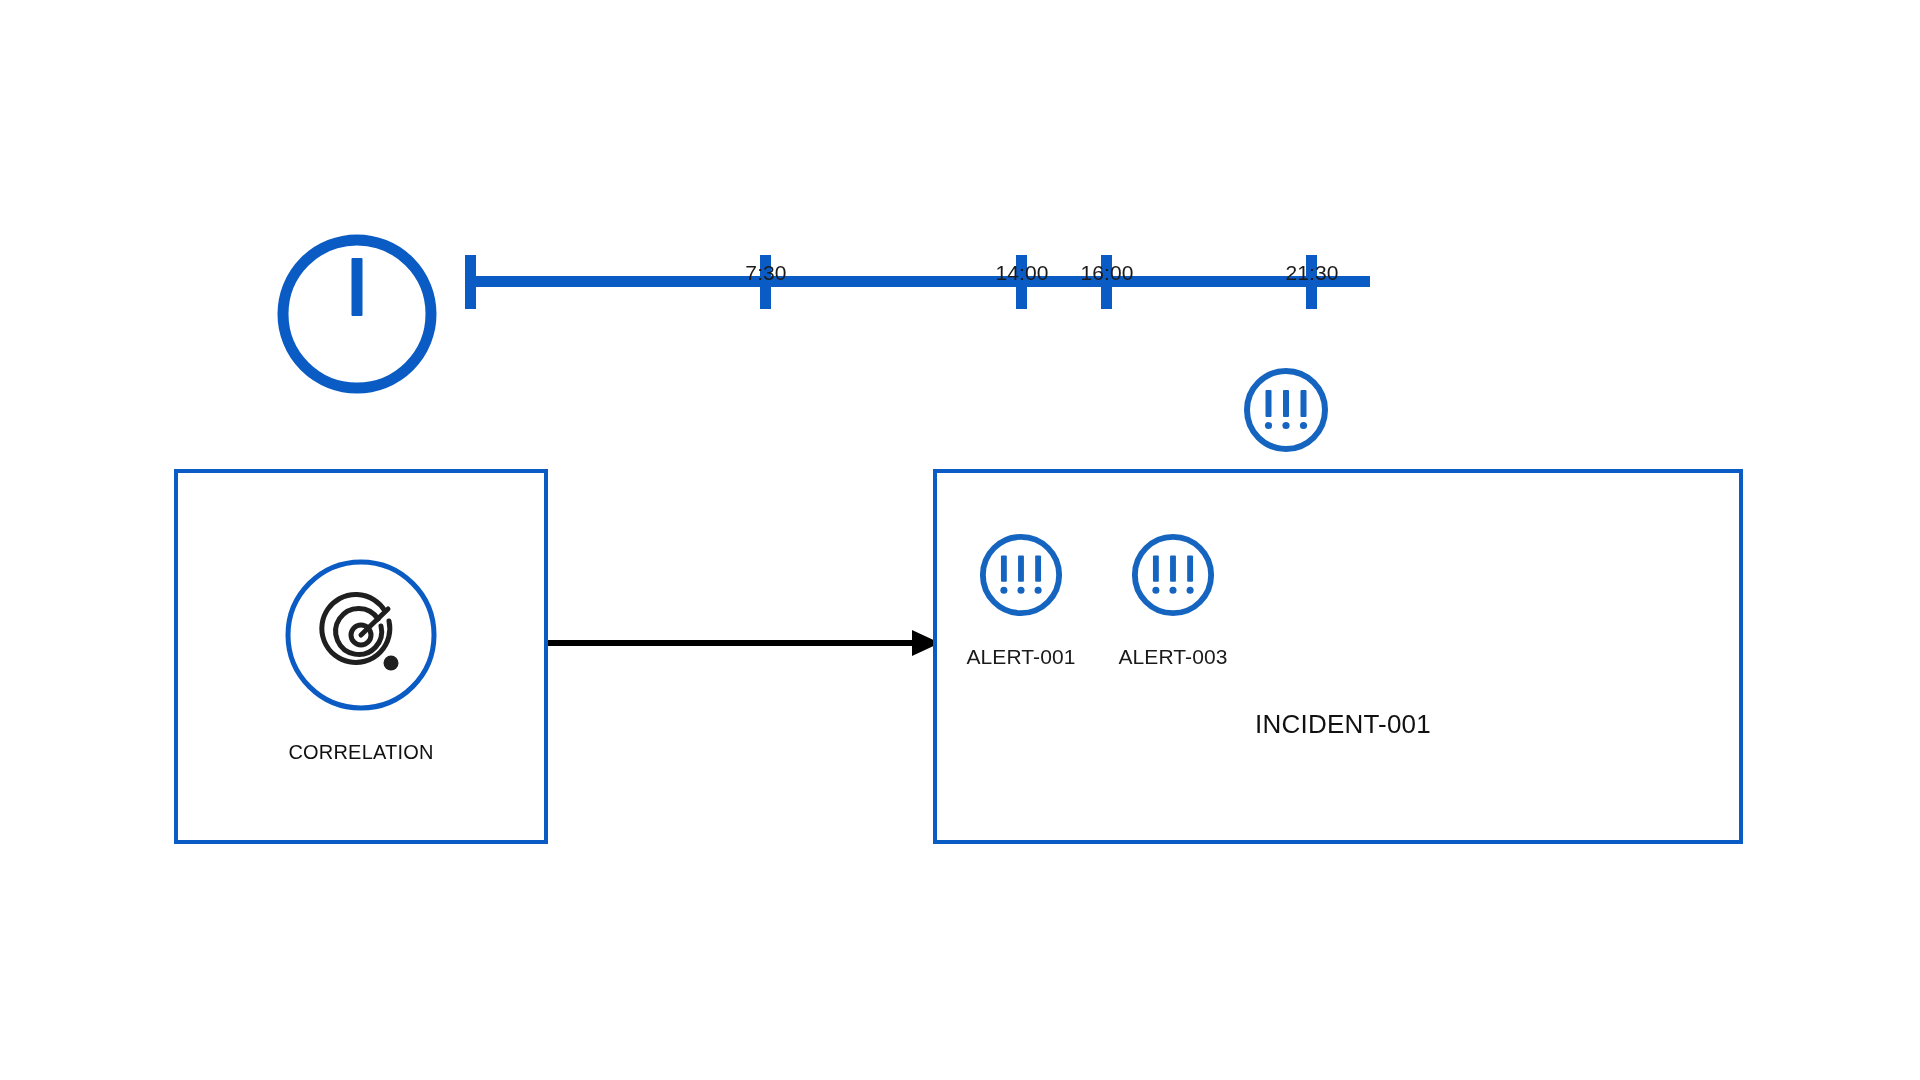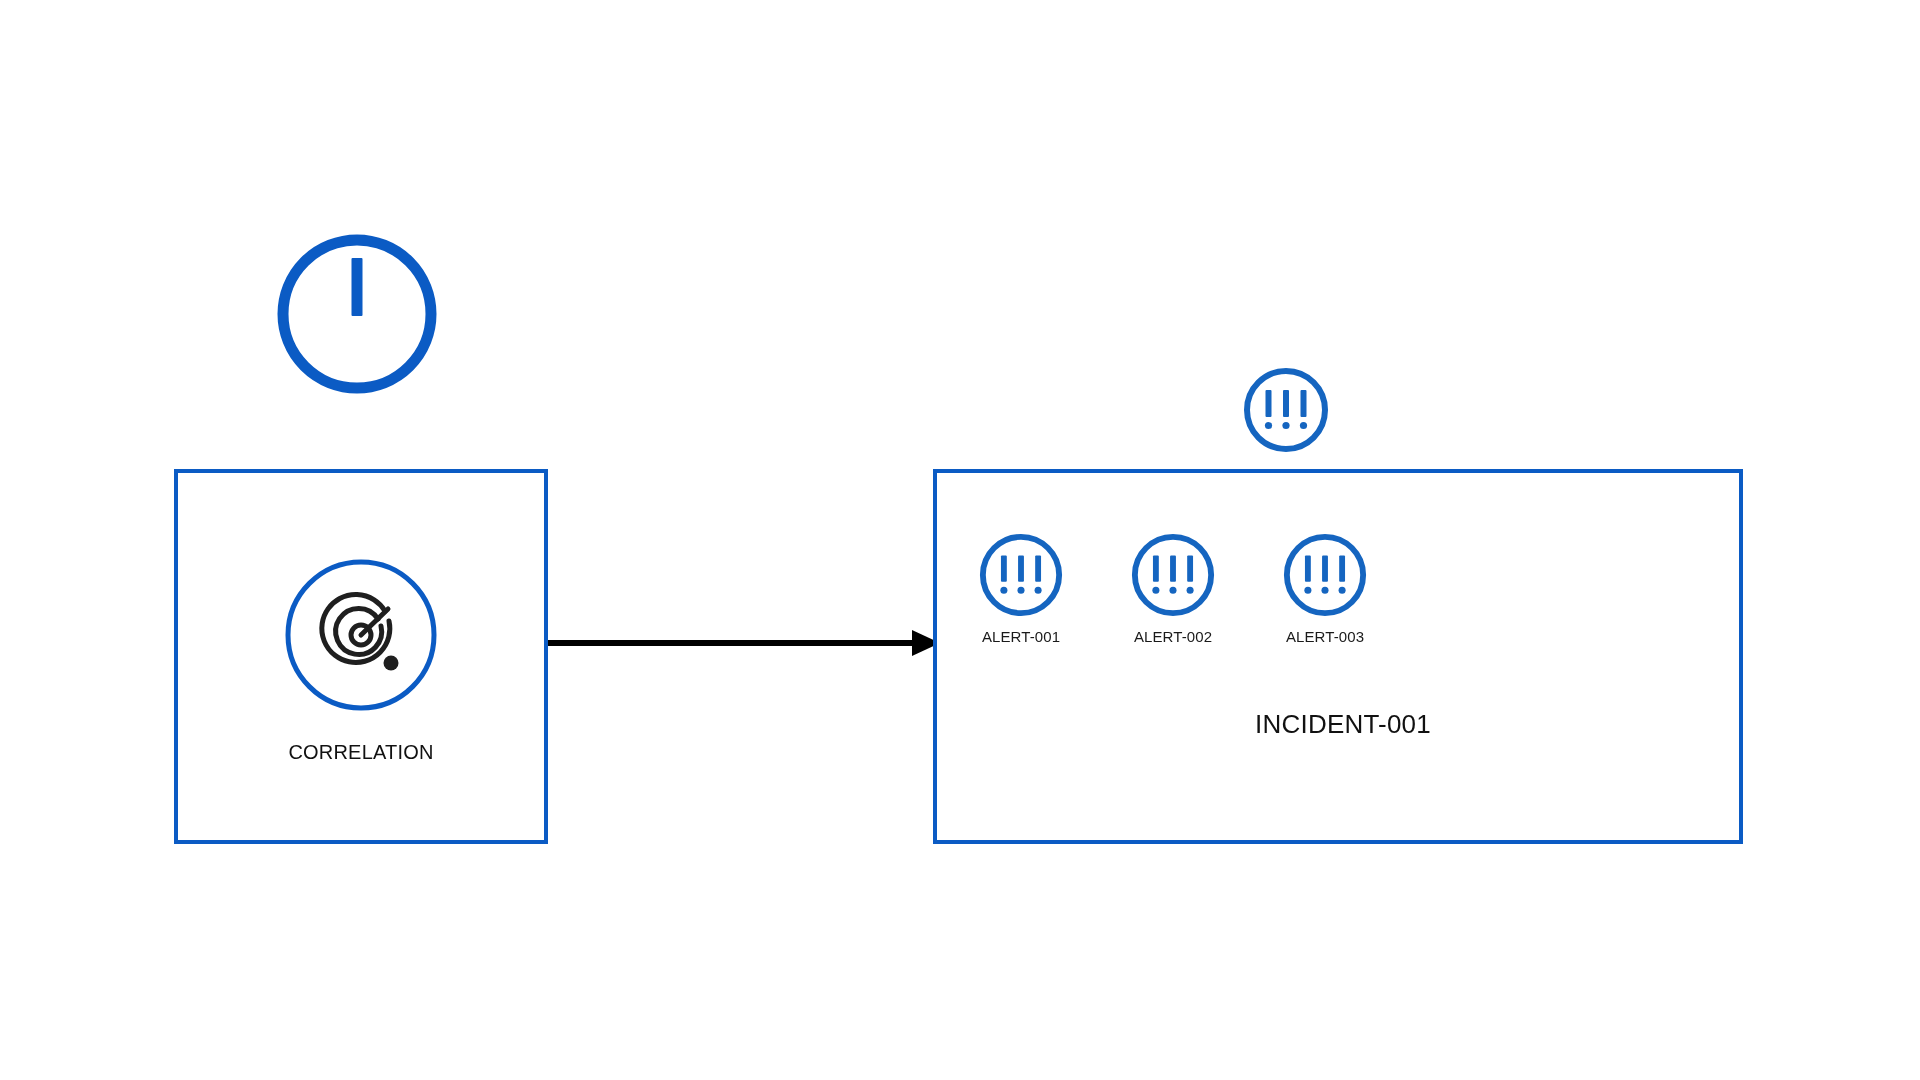--- a/index.html
+++ b/index.html
@@ -117,22 +117,22 @@
     width: 88px;
     display: flex;
     flex-direction: column;
     align-items: center;
   }
   .alert-item .badge {
     width: 88px;
     height: 88px;
   }
   .alert-item .alert-label {
-    margin-top: 9px;
-    font-size: 15px;
+    margin-top: 26px;
+    font-size: 21px;
     color: #1a1a1a;
     white-space: nowrap;
     letter-spacing: 0.1px;
   }
   #incident-label {
     left: 0;
     right: 0;
     top: 236px;
     text-align: center;
     font-size: 26px;
@@ -146,20 +146,36 @@
 
 <div id="stage">
 
   <div class="abs" id="clock-icon">
     <svg width="168" height="168" viewBox="0 0 168 168" aria-hidden="true">
       <circle cx="84" cy="84" r="74" fill="none" stroke="#0B5BC4" stroke-width="11"></circle>
       <rect x="78.5" y="28" width="11" height="58" rx="1" fill="#0B5BC4"></rect>
     </svg>
   </div>
 
+  <div class="abs" id="timeline">
+    <svg width="1140" height="110" viewBox="0 0 1140 110" aria-hidden="true">
+
+      <rect x="10" y="44" width="900" height="11" fill="#0B5BC4"></rect>
+
+      <rect x="5" y="23" width="11" height="54" fill="#0B5BC4"></rect>
+      <rect x="300" y="23" width="11" height="54" fill="#0B5BC4"></rect>
+      <rect x="556" y="23" width="11" height="54" fill="#0B5BC4"></rect>
+      <rect x="641" y="23" width="11" height="54" fill="#0B5BC4"></rect>
+      <rect x="846" y="23" width="11" height="54" fill="#0B5BC4"></rect>
+    </svg>
+    <span class="tick-label" style="left:306px;">7:30</span>
+    <span class="tick-label" style="left:562px;">14:00</span>
+    <span class="tick-label" style="left:647px;">16:00</span>
+    <span class="tick-label" style="left:852px;">21:30</span>
+  </div>
 
   <div class="abs" id="timeline-alert">
     <svg width="90" height="90" viewBox="0 0 90 90" aria-hidden="true">
       <circle cx="45" cy="45" r="39" fill="none" stroke="#1565C0" stroke-width="6"></circle>
       <rect x="24.5" y="25" width="6" height="27" rx="1" fill="#1565C0"></rect>
       <rect x="42" y="25" width="6" height="27" rx="1" fill="#1565C0"></rect>
       <rect x="59.5" y="25" width="6" height="27" rx="1" fill="#1565C0"></rect>
       <circle cx="27.5" cy="60.5" r="3.6" fill="#1565C0"></circle>
       <circle cx="45" cy="60.5" r="3.6" fill="#1565C0"></circle>
       <circle cx="62.5" cy="60.5" r="3.6" fill="#1565C0"></circle>
@@ -204,34 +220,20 @@
             <rect x="42" y="25" width="6" height="27" rx="1" fill="#1565C0"></rect>
             <rect x="59.5" y="25" width="6" height="27" rx="1" fill="#1565C0"></rect>
             <circle cx="27.5" cy="60.5" r="3.6" fill="#1565C0"></circle>
             <circle cx="45" cy="60.5" r="3.6" fill="#1565C0"></circle>
             <circle cx="62.5" cy="60.5" r="3.6" fill="#1565C0"></circle>
           </svg>
         </div>
         <span class="alert-label">ALERT-001</span>
       </div>
 
-      <div class="alert-item">
-        <div class="badge">
-          <svg width="88" height="88" viewBox="0 0 90 90" aria-hidden="true">
-            <circle cx="45" cy="45" r="39" fill="none" stroke="#1565C0" stroke-width="6"></circle>
-            <rect x="24.5" y="25" width="6" height="27" rx="1" fill="#1565C0"></rect>
-            <rect x="42" y="25" width="6" height="27" rx="1" fill="#1565C0"></rect>
-            <rect x="59.5" y="25" width="6" height="27" rx="1" fill="#1565C0"></rect>
-            <circle cx="27.5" cy="60.5" r="3.6" fill="#1565C0"></circle>
-            <circle cx="45" cy="60.5" r="3.6" fill="#1565C0"></circle>
-            <circle cx="62.5" cy="60.5" r="3.6" fill="#1565C0"></circle>
-          </svg>
-        </div>
-        <span class="alert-label">ALERT-002</span>
-      </div>
 
       <div class="alert-item">
         <div class="badge">
           <svg width="88" height="88" viewBox="0 0 90 90" aria-hidden="true">
             <circle cx="45" cy="45" r="39" fill="none" stroke="#1565C0" stroke-width="6"></circle>
             <rect x="24.5" y="25" width="6" height="27" rx="1" fill="#1565C0"></rect>
             <rect x="42" y="25" width="6" height="27" rx="1" fill="#1565C0"></rect>
             <rect x="59.5" y="25" width="6" height="27" rx="1" fill="#1565C0"></rect>
             <circle cx="27.5" cy="60.5" r="3.6" fill="#1565C0"></circle>
             <circle cx="45" cy="60.5" r="3.6" fill="#1565C0"></circle>

